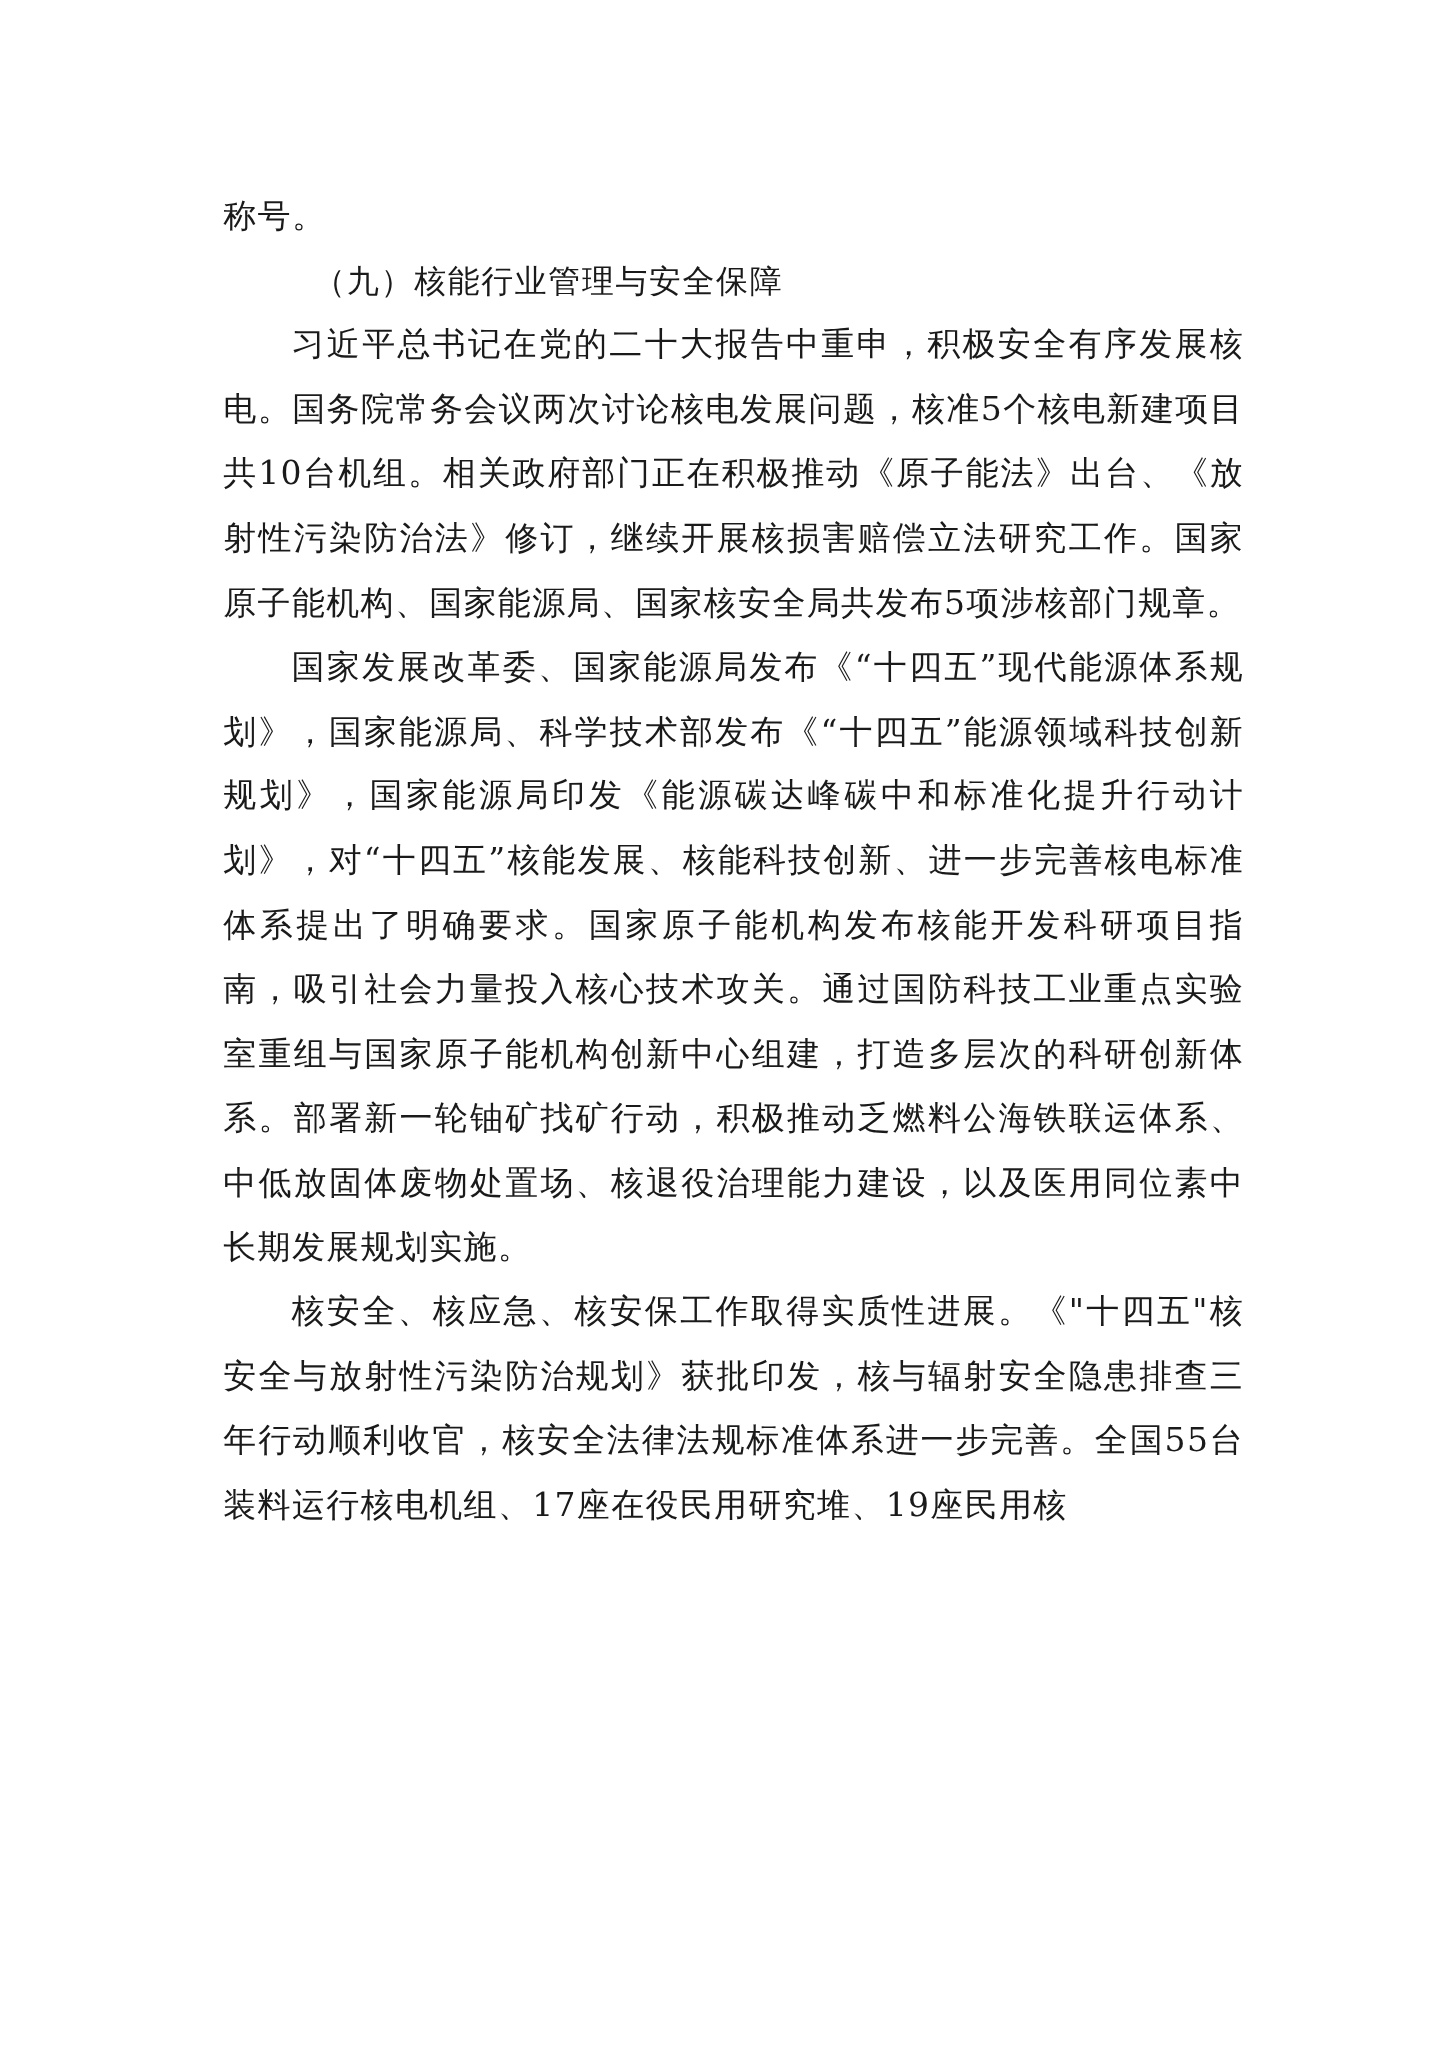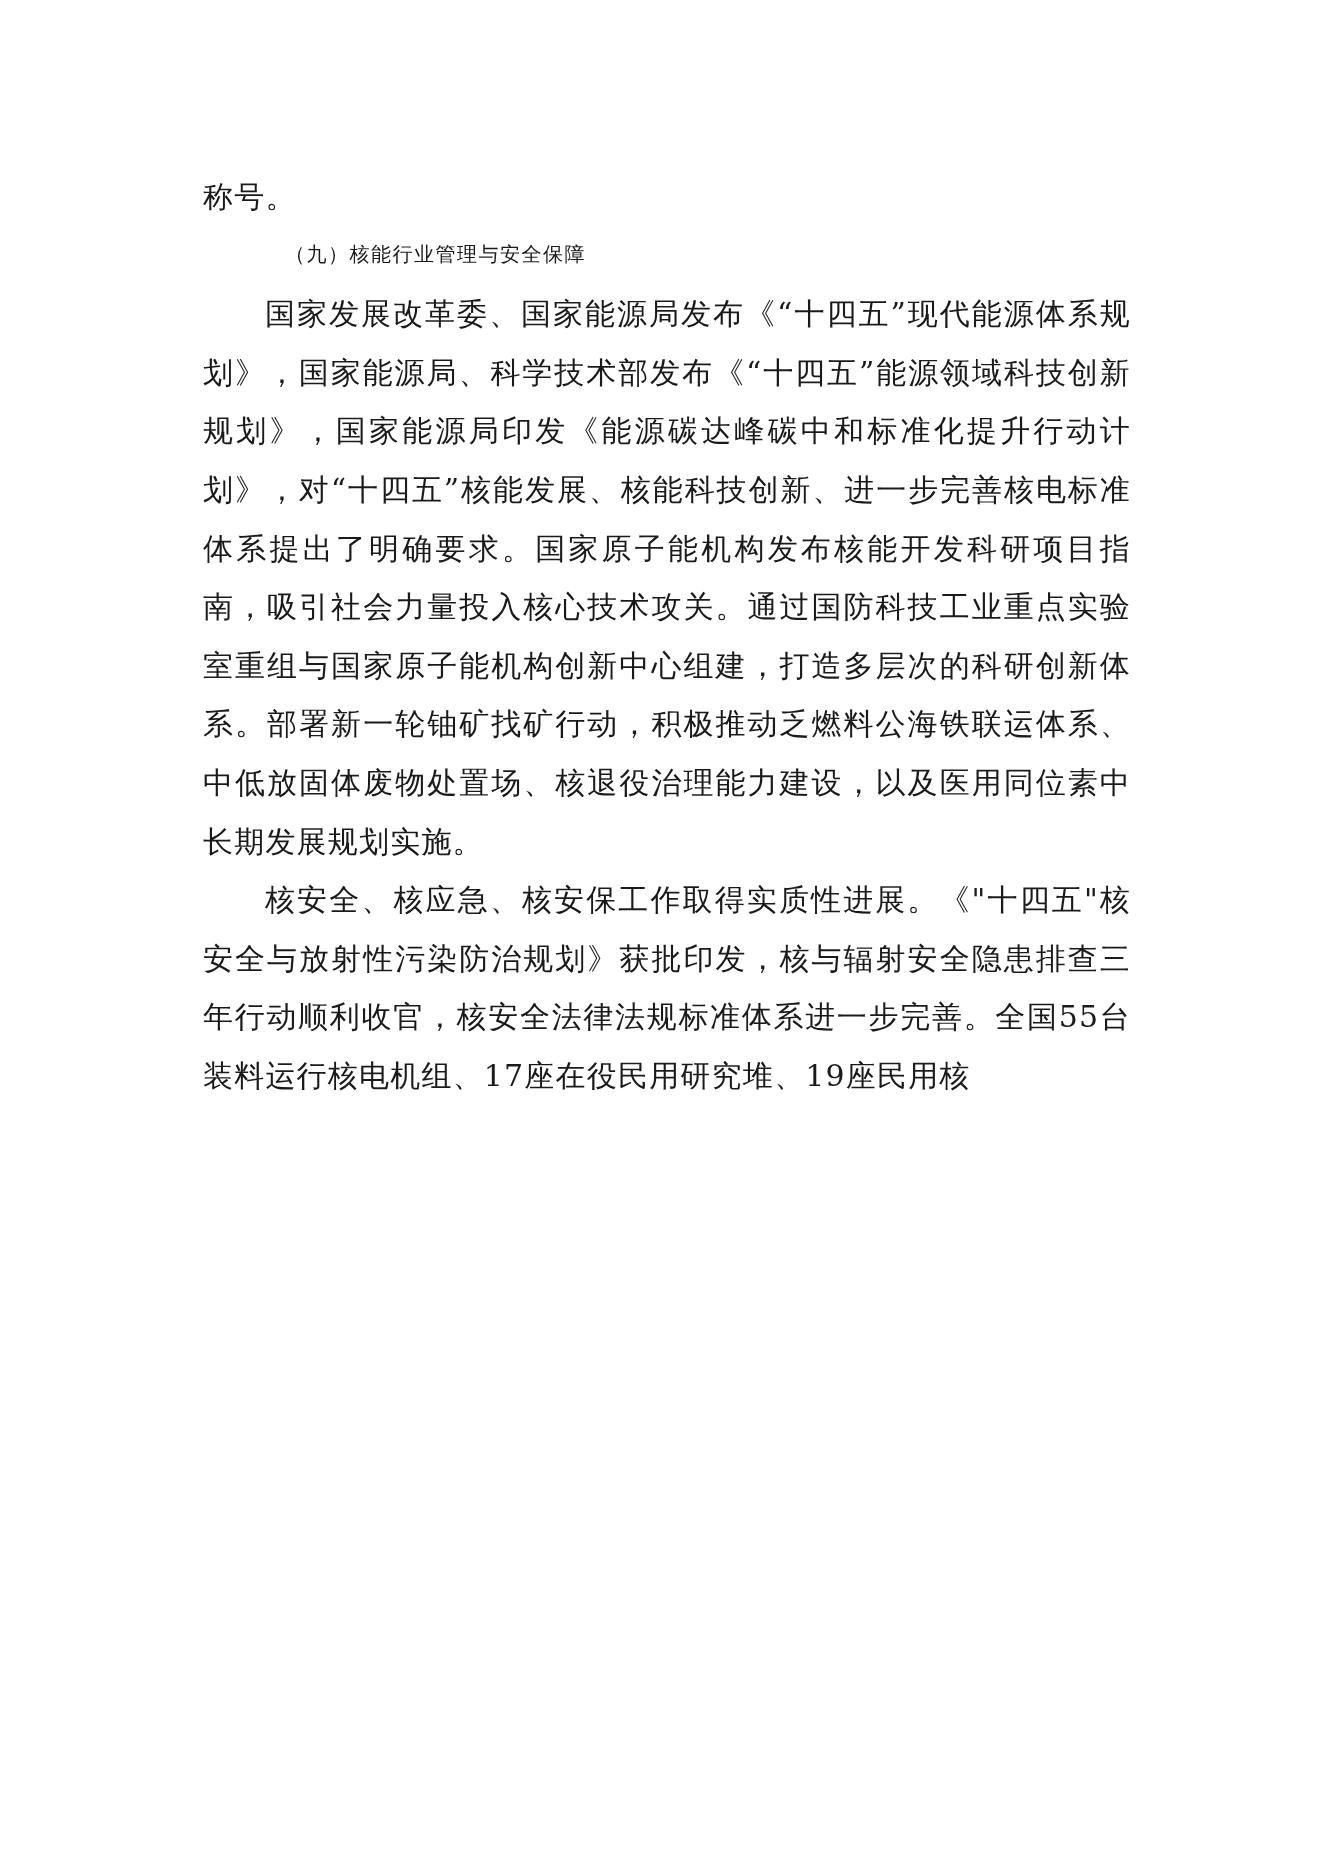--- a/index.html
+++ b/index.html
@@ -3,27 +3,28 @@
 <meta charset="utf-8">
 <style>
   html, body { margin: 0; padding: 0; background: #ffffff; }
   body { width: 1323px; height: 1871px; position: relative; overflow: hidden; }
   .page { position: absolute; left: 0; top: 0; width: 1074px; height: 1871px; background: #ffffff; }
   .text { position: absolute; left: 203px; width: 928px; top: 168px;
           font-family: "DejaVu Serif", "Liberation Serif", serif; font-size: 30px;
           color: #1a1a1a; line-height: 58.6px; text-align: justify; letter-spacing: 1.2px; }
   .text p { margin: 0; }
   .indent { text-indent: 62px; }
-  .heading { text-indent: 82px; font-family: Liberation Mono, monospace; font-size: 20px; letter-spacing: 1.5px; }
+  .heading { text-indent: 82px; font-family: Liberation Sans, sans-serif; font-size: 29px; letter-spacing: 1.5px; }
   .page-number { position: absolute; left: 0; width: 1323px; top: 1738px; text-align: center;
                  font-family: "Liberation Serif", "DejaVu Serif", serif; font-size: 26px; color: #1a1a1a; letter-spacing: 2px; }
 </style>
 </head>
 <body>
 
 <div class="page">
   <div class="text">
     <p>称号。</p>
     <p class="heading">（九）核能行业管理与安全保障</p>
+    <p class="indent">习近平总书记在党的二十大报告中重申，积极安全有序发展核电。国务院常务会议两次讨论核电发展问题，核准5个核电新建项目共10台机组。相关政府部门正在积极推动《原子能法》出台、《放射性污染防治法》修订，继续开展核损害赔偿立法研究工作。国家原子能机构、国家能源局、国家核安全局共发布5项涉核部门规章。</p>
     <p class="indent">国家发展改革委、国家能源局发布《“十四五”现代能源体系规划》，国家能源局、科学技术部发布《“十四五”能源领域科技创新规划》，国家能源局印发《能源碳达峰碳中和标准化提升行动计划》，对“十四五”核能发展、核能科技创新、进一步完善核电标准体系提出了明确要求。国家原子能机构发布核能开发科研项目指南，吸引社会力量投入核心技术攻关。通过国防科技工业重点实验室重组与国家原子能机构创新中心组建，打造多层次的科研创新体系。部署新一轮铀矿找矿行动，积极推动乏燃料公海铁联运体系、中低放固体废物处置场、核退役治理能力建设，以及医用同位素中长期发展规划实施。</p>
     <p class="indent">核安全、核应急、核安保工作取得实质性进展。《"十四五"核安全与放射性污染防治规划》获批印发，核与辐射安全隐患排查三年行动顺利收官，核安全法律法规标准体系进一步完善。全国55台装料运行核电机组、17座在役民用研究堆、19座民用核</p>
   </div>
 </div>
 
 </body></html>

